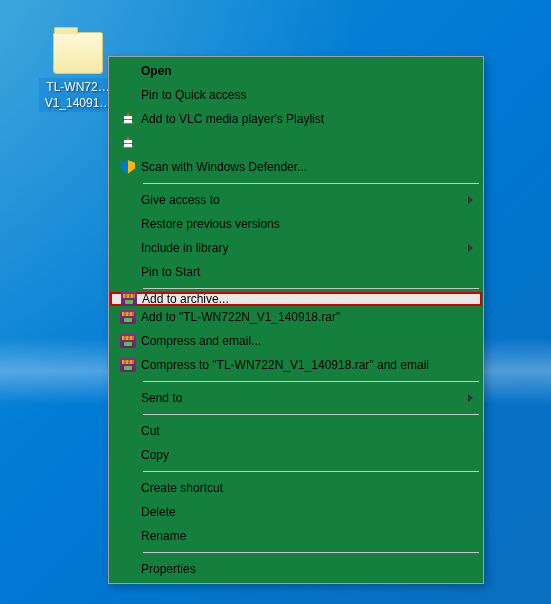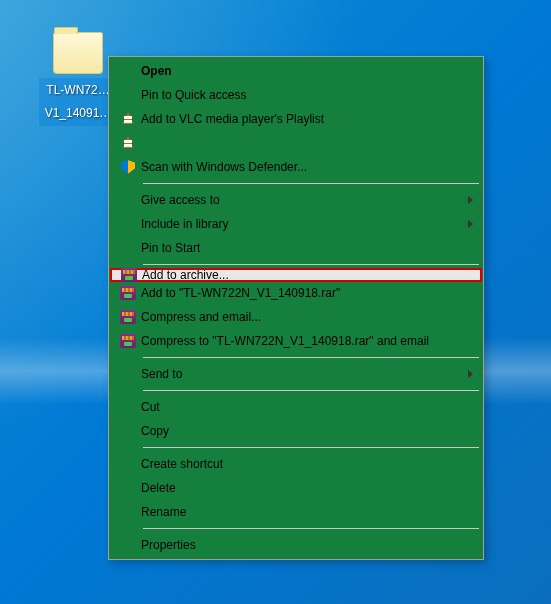--- a/index.html
+++ b/index.html
@@ -53,21 +53,21 @@
       top: -6px; left: 0;
       width: 22px; height: 6px;
       background: #f6e9a4;
       border: 1px solid #d8c97a;
       border-bottom: none;
       border-radius: 2px 2px 0 0;
     }
     .desktop-icon .label {
       font-size: 12px;
       text-shadow: 1px 1px 2px rgba(0,0,0,0.6);
-      line-height: 23px;
+      line-height: 16px;
       word-break: break-all;
       background: rgba(0,120,215,0.3);
       padding: 1px 2px;
     }
     .context-menu {
       position: absolute;
       left: 108px; top: 56px;
       width: 376px;
       background: #15803d;
       border: 1px solid #a0a0a0;
@@ -205,20 +205,24 @@
 
   <div class="separator"></div>
 
   <div class="menu-item">
     <span class="icon-slot"></span>
     <span class="text-slot">Give access to</span>
     <span class="submenu-arrow"></span>
   </div>
   <div class="menu-item">
     <span class="icon-slot"></span>
+    <span class="text-slot">Restore previous versions</span>
+  </div>
+  <div class="menu-item">
+    <span class="icon-slot"></span>
     <span class="text-slot">Include in library</span>
     <span class="submenu-arrow"></span>
   </div>
   <div class="menu-item">
     <span class="icon-slot"></span>
     <span class="text-slot">Pin to Start</span>
   </div>
 
   <div class="separator"></div>
 

